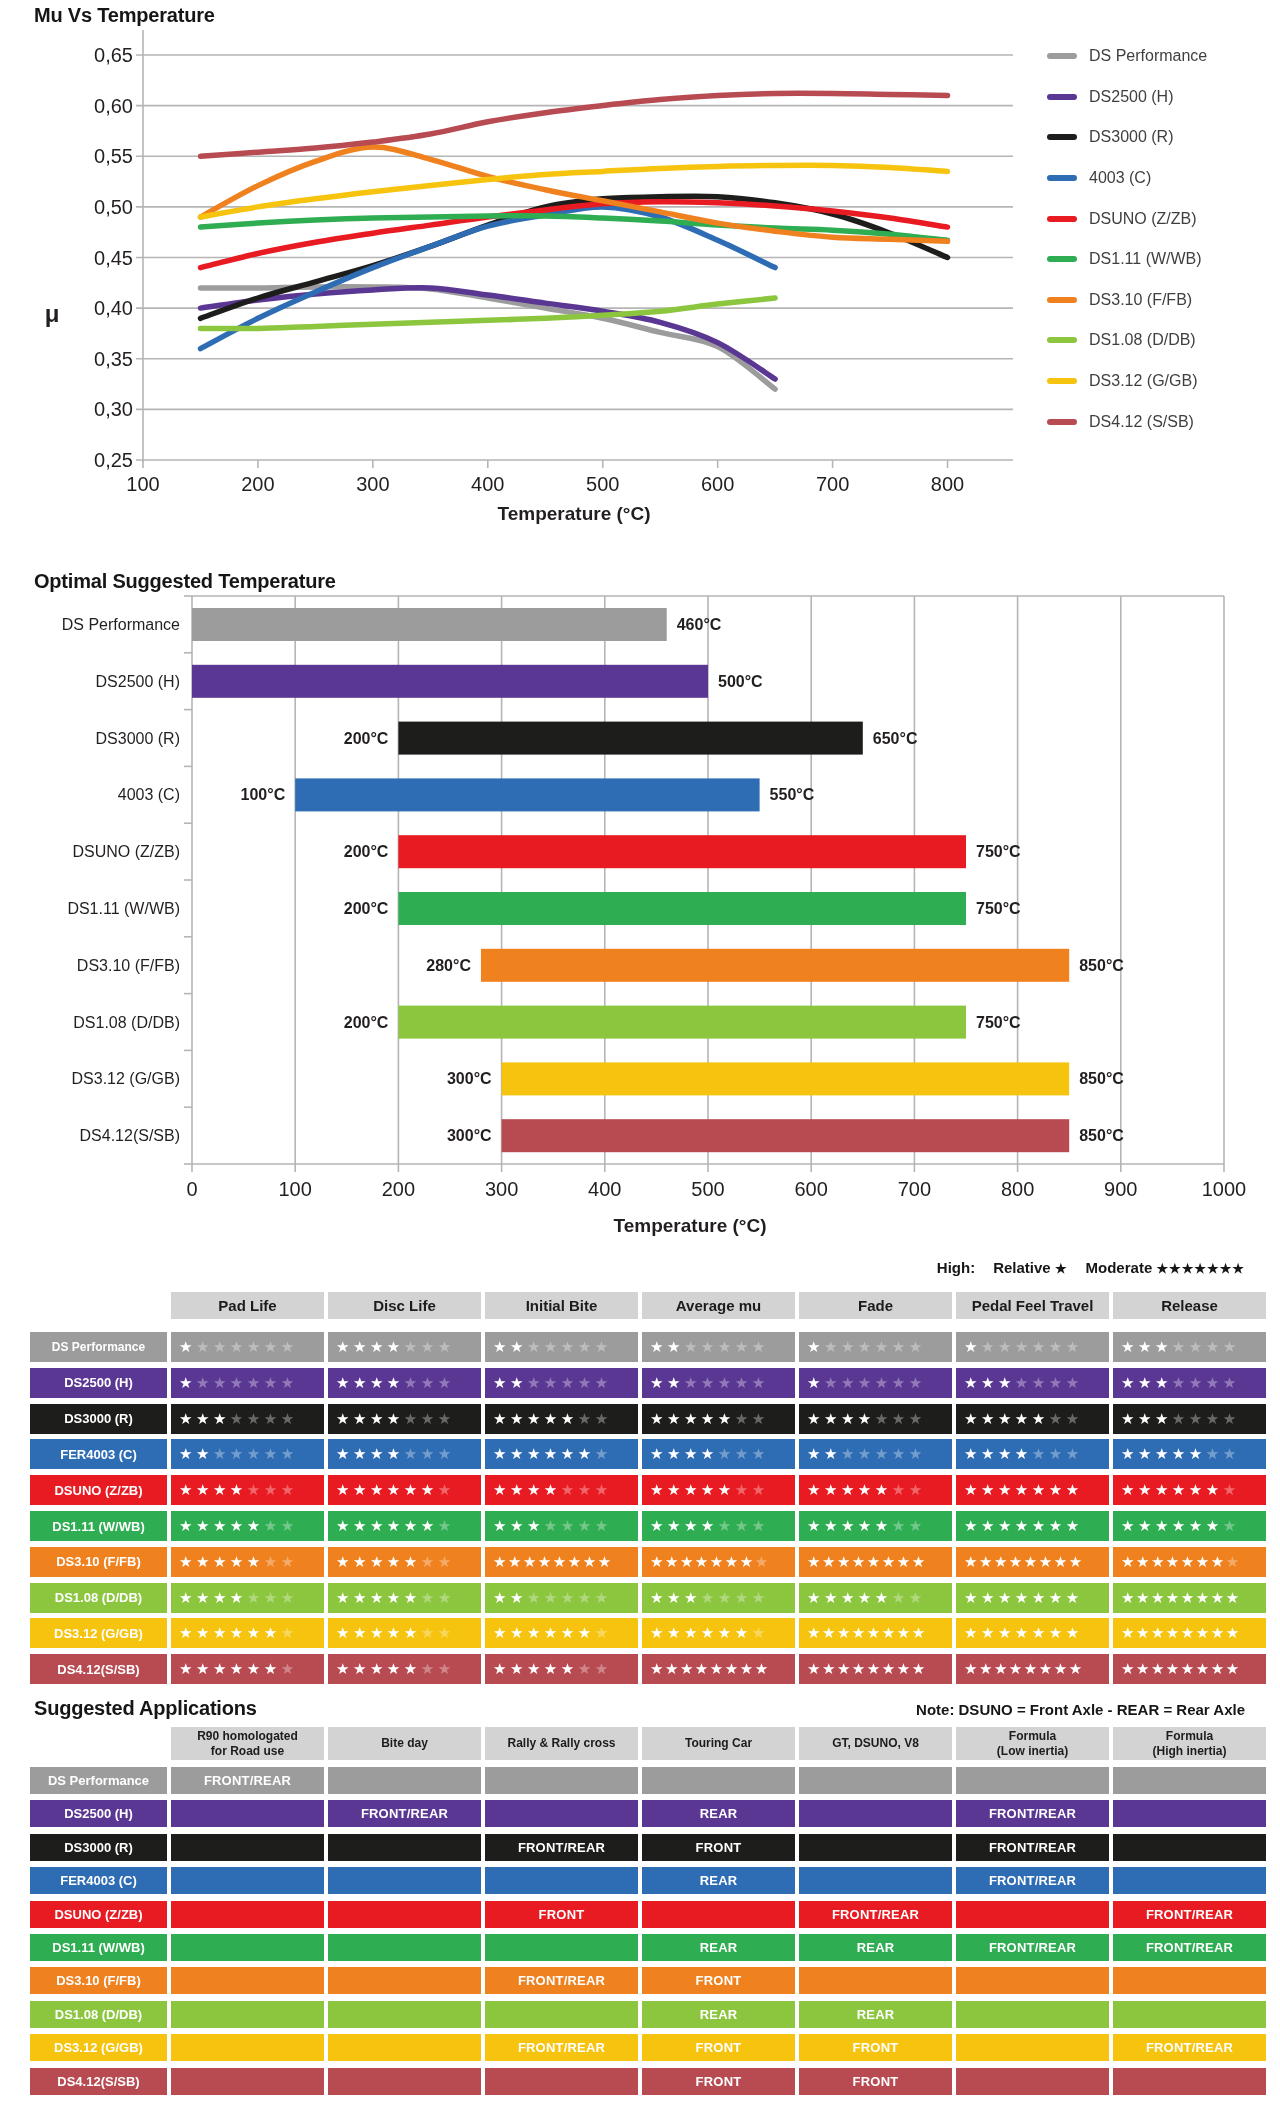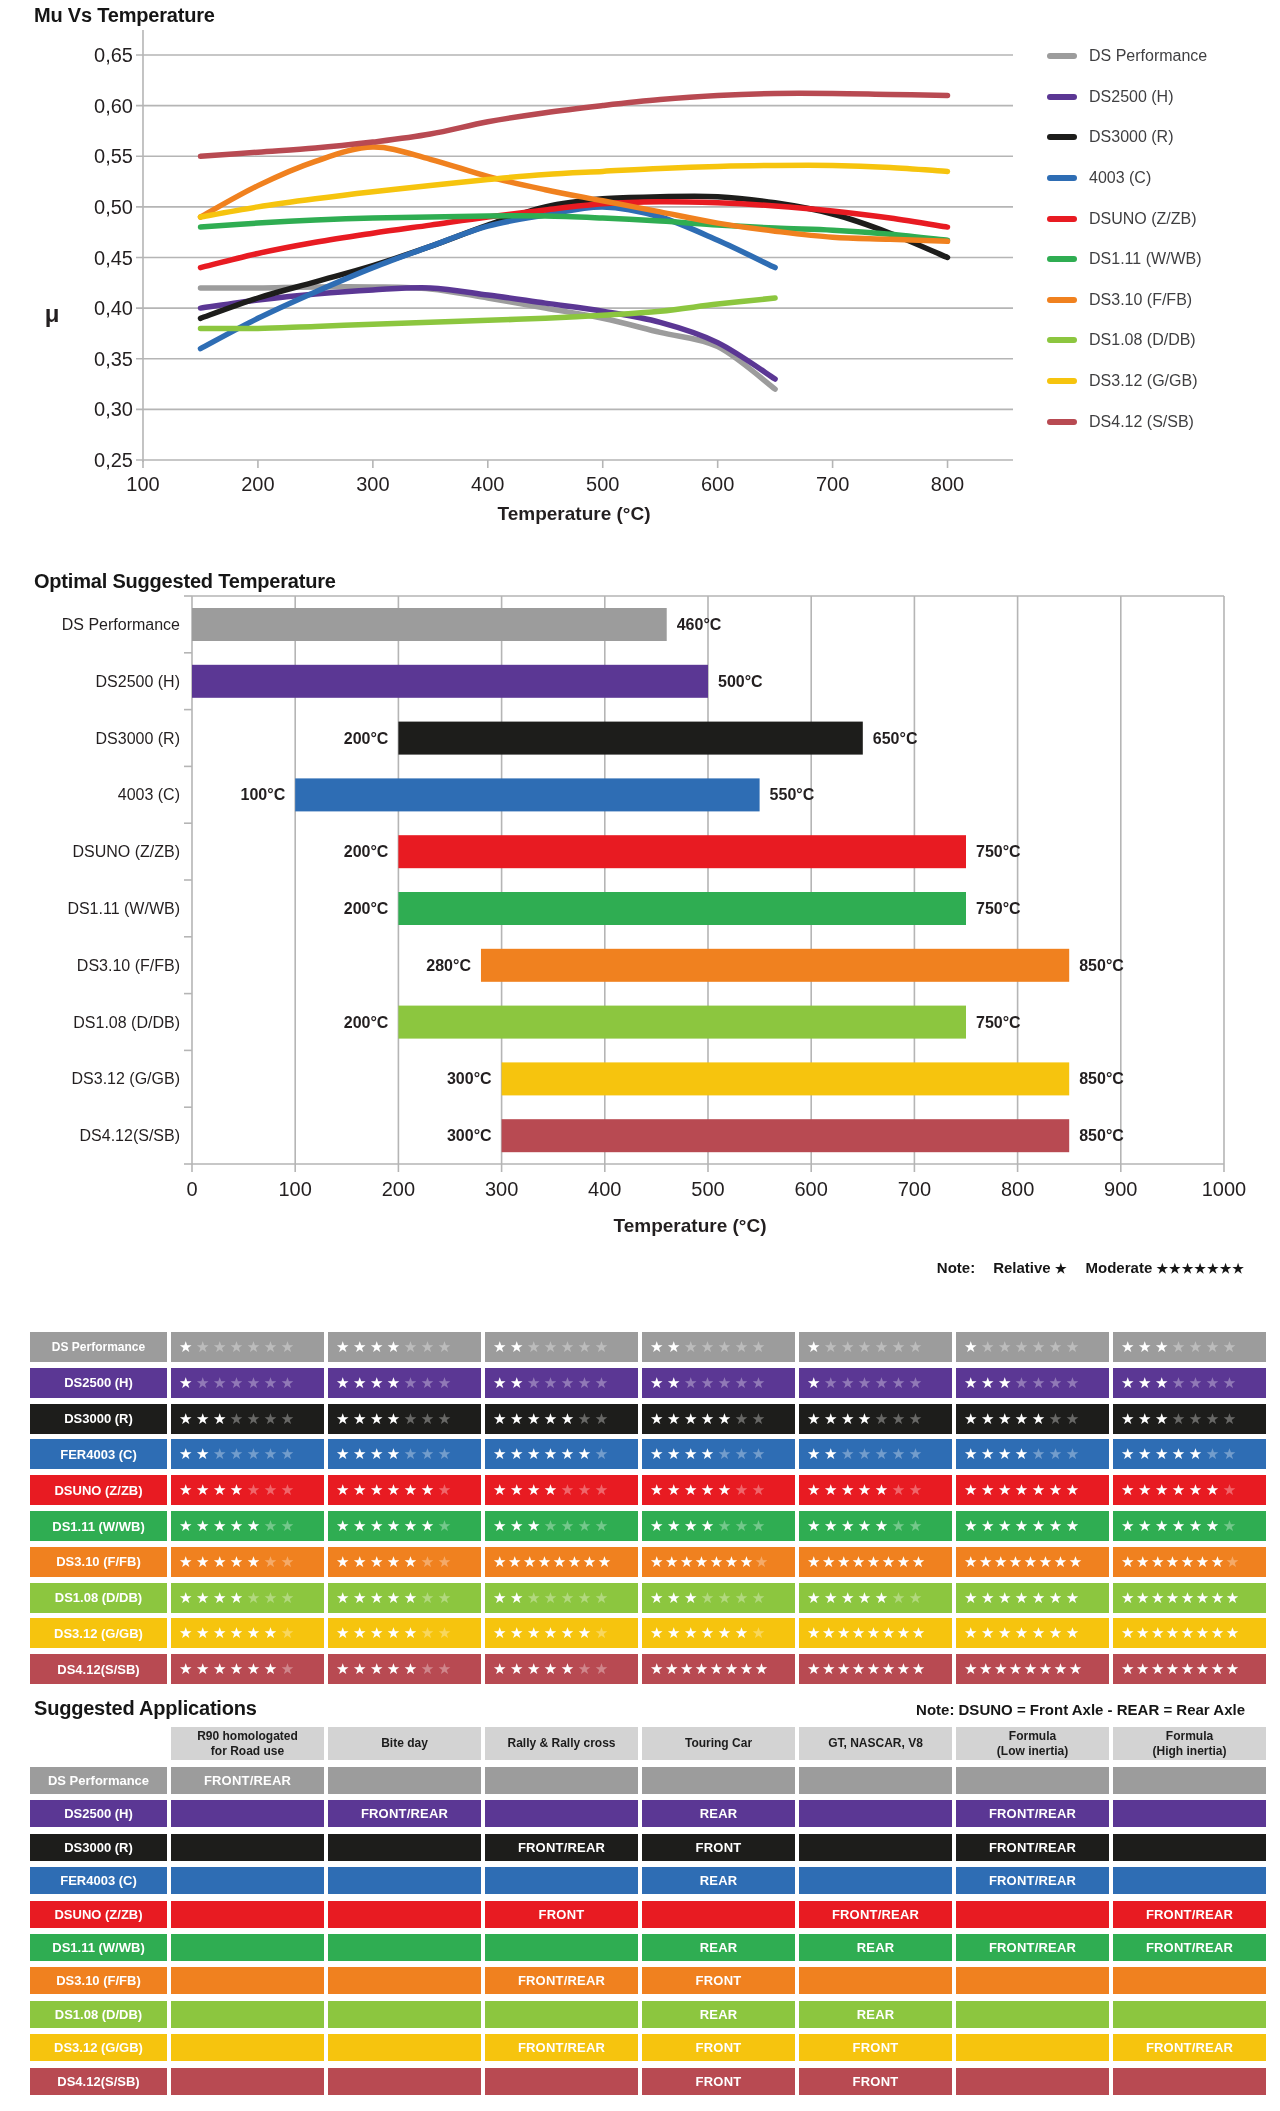--- a/index.html
+++ b/index.html
@@ -211,25 +211,35 @@
       <text x="491.6" y="528.4" font-size="16" text-anchor="end" fill="#231f20" font-weight="600">300°C</text>
       <text x="1079.2" y="528.4" font-size="16" text-anchor="start" fill="#231f20" font-weight="600">850°C</text>
       <rect x="501.6" y="563.2" width="567.6" height="33" fill="#b84a52"></rect>
       <text x="180" y="585.2" font-size="16" text-anchor="end" fill="#231f20" font-weight="normal">DS4.12(S/SB)</text>
       <text x="491.6" y="585.2" font-size="16" text-anchor="end" fill="#231f20" font-weight="600">300°C</text>
       <text x="1079.2" y="585.2" font-size="16" text-anchor="start" fill="#231f20" font-weight="600">850°C</text>
       <text x="690" y="676" font-size="19" text-anchor="middle" fill="#231f20" font-weight="bold">Temperature (°C)</text>
     </svg>
 
   <div class="note" style="top:1259px;">
-    <span>Note:</span><span class="sp"></span><span>Relative</span>
+    <span>High:</span><span class="sp"></span><span>Relative</span>
     <span class="star" id="note-mod-stars"> ★</span><span class="sp"></span><span>Moderate</span>
     <span class="star" id="note-exc-stars"> ★★★★★★★</span>
   </div>
   <div class="tbl" id="ratings-table" style="top:1292px;height:395px;">
+      <div class="t-row hdr" style="top: 0px; height: 27px;">
+        <div class="t-label"></div>
+        <div class="t-cell" style="font-size: 15px;">Pad Life</div>
+        <div class="t-cell" style="font-size: 15px;">Disc Life</div>
+        <div class="t-cell" style="font-size: 15px;">Initial Bite</div>
+        <div class="t-cell" style="font-size: 15px;">Average mu</div>
+        <div class="t-cell" style="font-size: 15px;">Fade</div>
+        <div class="t-cell" style="font-size: 15px;">Pedal Feel Travel</div>
+        <div class="t-cell" style="font-size: 15px;">Release</div>
+      </div>
       <div class="t-row" style="top: 40px; height: 30px;">
         <div class="t-label" style="background: rgb(156, 156, 156); font-size: 12px;">DS Performance</div>
         <div class="t-cell stars" style="background: rgb(156, 156, 156); letter-spacing: 3.5px;">
           <span class="st-f">★</span>
           <span class="st-d">★★★★★★</span>
         </div>
         <div class="t-cell stars" style="background: rgb(156, 156, 156); letter-spacing: 3.5px;">
           <span class="st-f">★★★★</span>
           <span class="st-d">★★★</span>
         </div>
@@ -538,21 +548,21 @@
   <div class="sec-title" style="left:34px;top:1697px;">Suggested Applications</div>
   <div class="note" style="top:1701px;">Note: DSUNO = Front Axle - REAR = Rear Axle</div>
   <div class="tbl" id="apps-table" style="top:1727px;height:372px;">
       <div class="t-row hdr" style="top: 0px; height: 33px;">
         <div class="t-label"></div>
         <div class="t-cell" style="font-size: 12px; line-height: 1.2;">R90 homologated
 for Road use</div>
         <div class="t-cell" style="font-size: 12px; line-height: 1.2;">Bite day</div>
         <div class="t-cell" style="font-size: 12px; line-height: 1.2;">Rally &amp; Rally cross</div>
         <div class="t-cell" style="font-size: 12px; line-height: 1.2;">Touring Car</div>
-        <div class="t-cell" style="font-size: 12px; line-height: 1.2;">GT, NASCAR, V8</div>
+        <div class="t-cell" style="font-size: 12px; line-height: 1.2;">GT, DSUNO, V8</div>
         <div class="t-cell" style="font-size: 12px; line-height: 1.2;">Formula
 (Low inertia)</div>
         <div class="t-cell" style="font-size: 12px; line-height: 1.2;">Formula
 (High inertia)</div>
       </div>
       <div class="t-row" style="top: 40px; height: 27px;">
         <div class="t-label" style="background: rgb(156, 156, 156); font-size: 13px;">DS Performance</div>
         <div class="t-cell app-cell" style="background: rgb(156, 156, 156);">FRONT/REAR</div>
         <div class="t-cell app-cell" style="background: rgb(156, 156, 156);"></div>
         <div class="t-cell app-cell" style="background: rgb(156, 156, 156);"></div>

